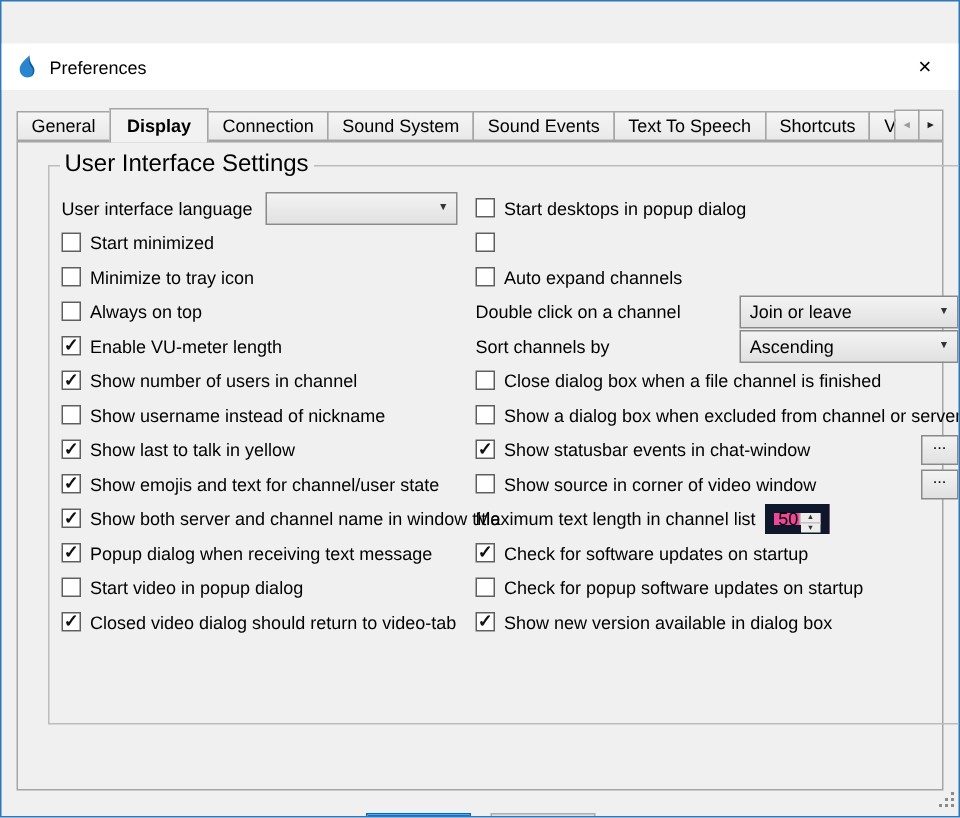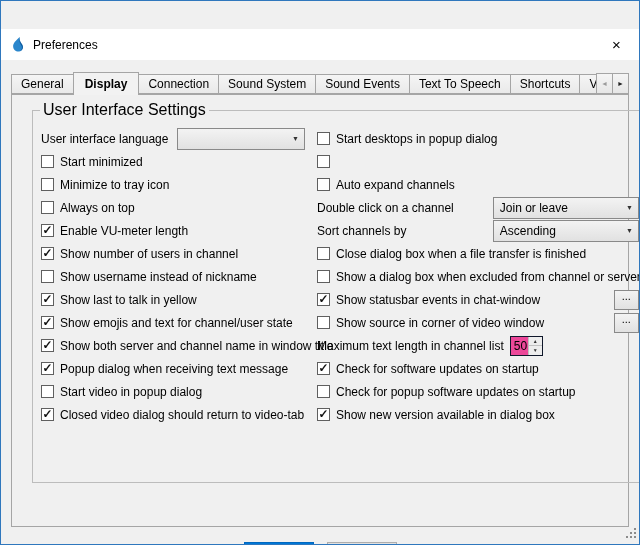--- a/index.html
+++ b/index.html
@@ -103,21 +103,21 @@
   .combo-arrow { font-size: 7px; color: #333; margin-left: 4px; }
   .more-btn {
     width: 25px; height: 20px; flex: none;
     border: 1px solid #898989;
     background: linear-gradient(#f3f3f3, #e1e1e1);
     display: flex; align-items: flex-start; justify-content: center;
     font-size: 11px; line-height: 10px;
   }
   .spin {
     display: inline-flex; height: 20px; margin-left: 6px;
-    border: 1px solid #0f172a; background: #ec4899; flex: none;
+    border: 6px solid #0f172a; background: #ec4899; flex: none;
   }
   .spin-value { width: 17px; padding-left: 3px; display: flex; align-items: center; }
   .spin-btns { display: flex; flex-direction: column; width: 14px; border-left: 1px solid #c2c2c2; }
   .spin-up, .spin-down {
     flex: 1; display: flex; align-items: center; justify-content: center;
     font-size: 5px; color: #333; background: #ededed;
   }
   .spin-up { border-bottom: 1px solid #c2c2c2; }
   
   .button-row { display: flex; justify-content: center; gap: 13px; margin-top: 15px; }
@@ -290,21 +290,21 @@
               <div class="combo wide">
                 <span>Ascending</span>
                 <span class="combo-arrow">▼</span>
               </div>
             </div>
 
             <div class="row">
               <span class="cb">
                   <span class="mark"></span>
                 </span>
-              <span>Close dialog box when a file transfer is finished</span>
+              <span>Close dialog box when a file channel is finished</span>
             </div>
             <div class="row">
               <span class="cb">
                   <span class="mark"></span>
                 </span>
               <span>Show a dialog box when excluded from channel or server</span>
             </div>
 
             <div class="row spread">
               <span class="cb-group">

